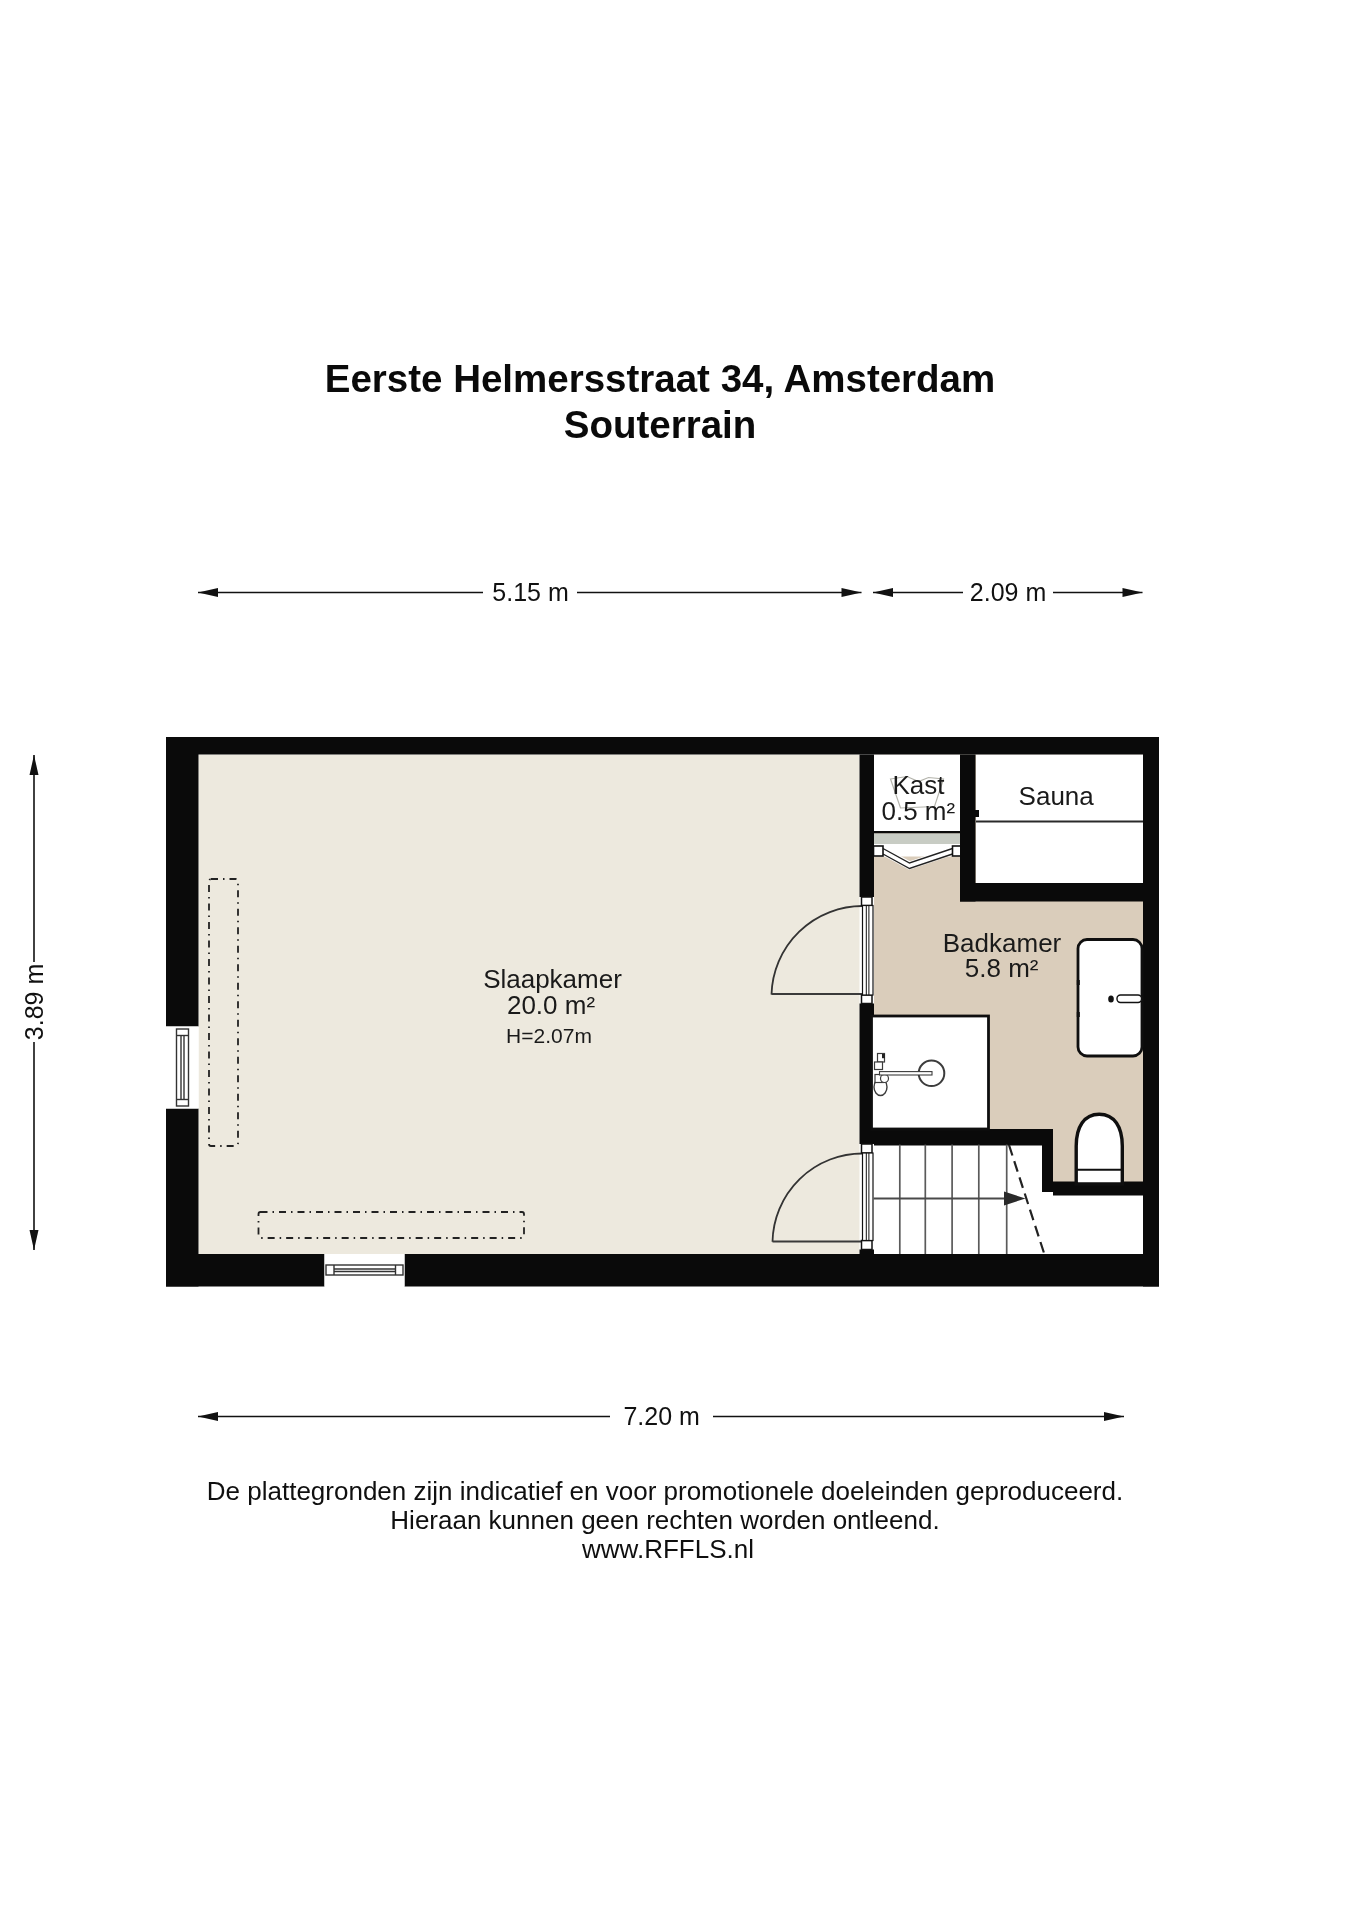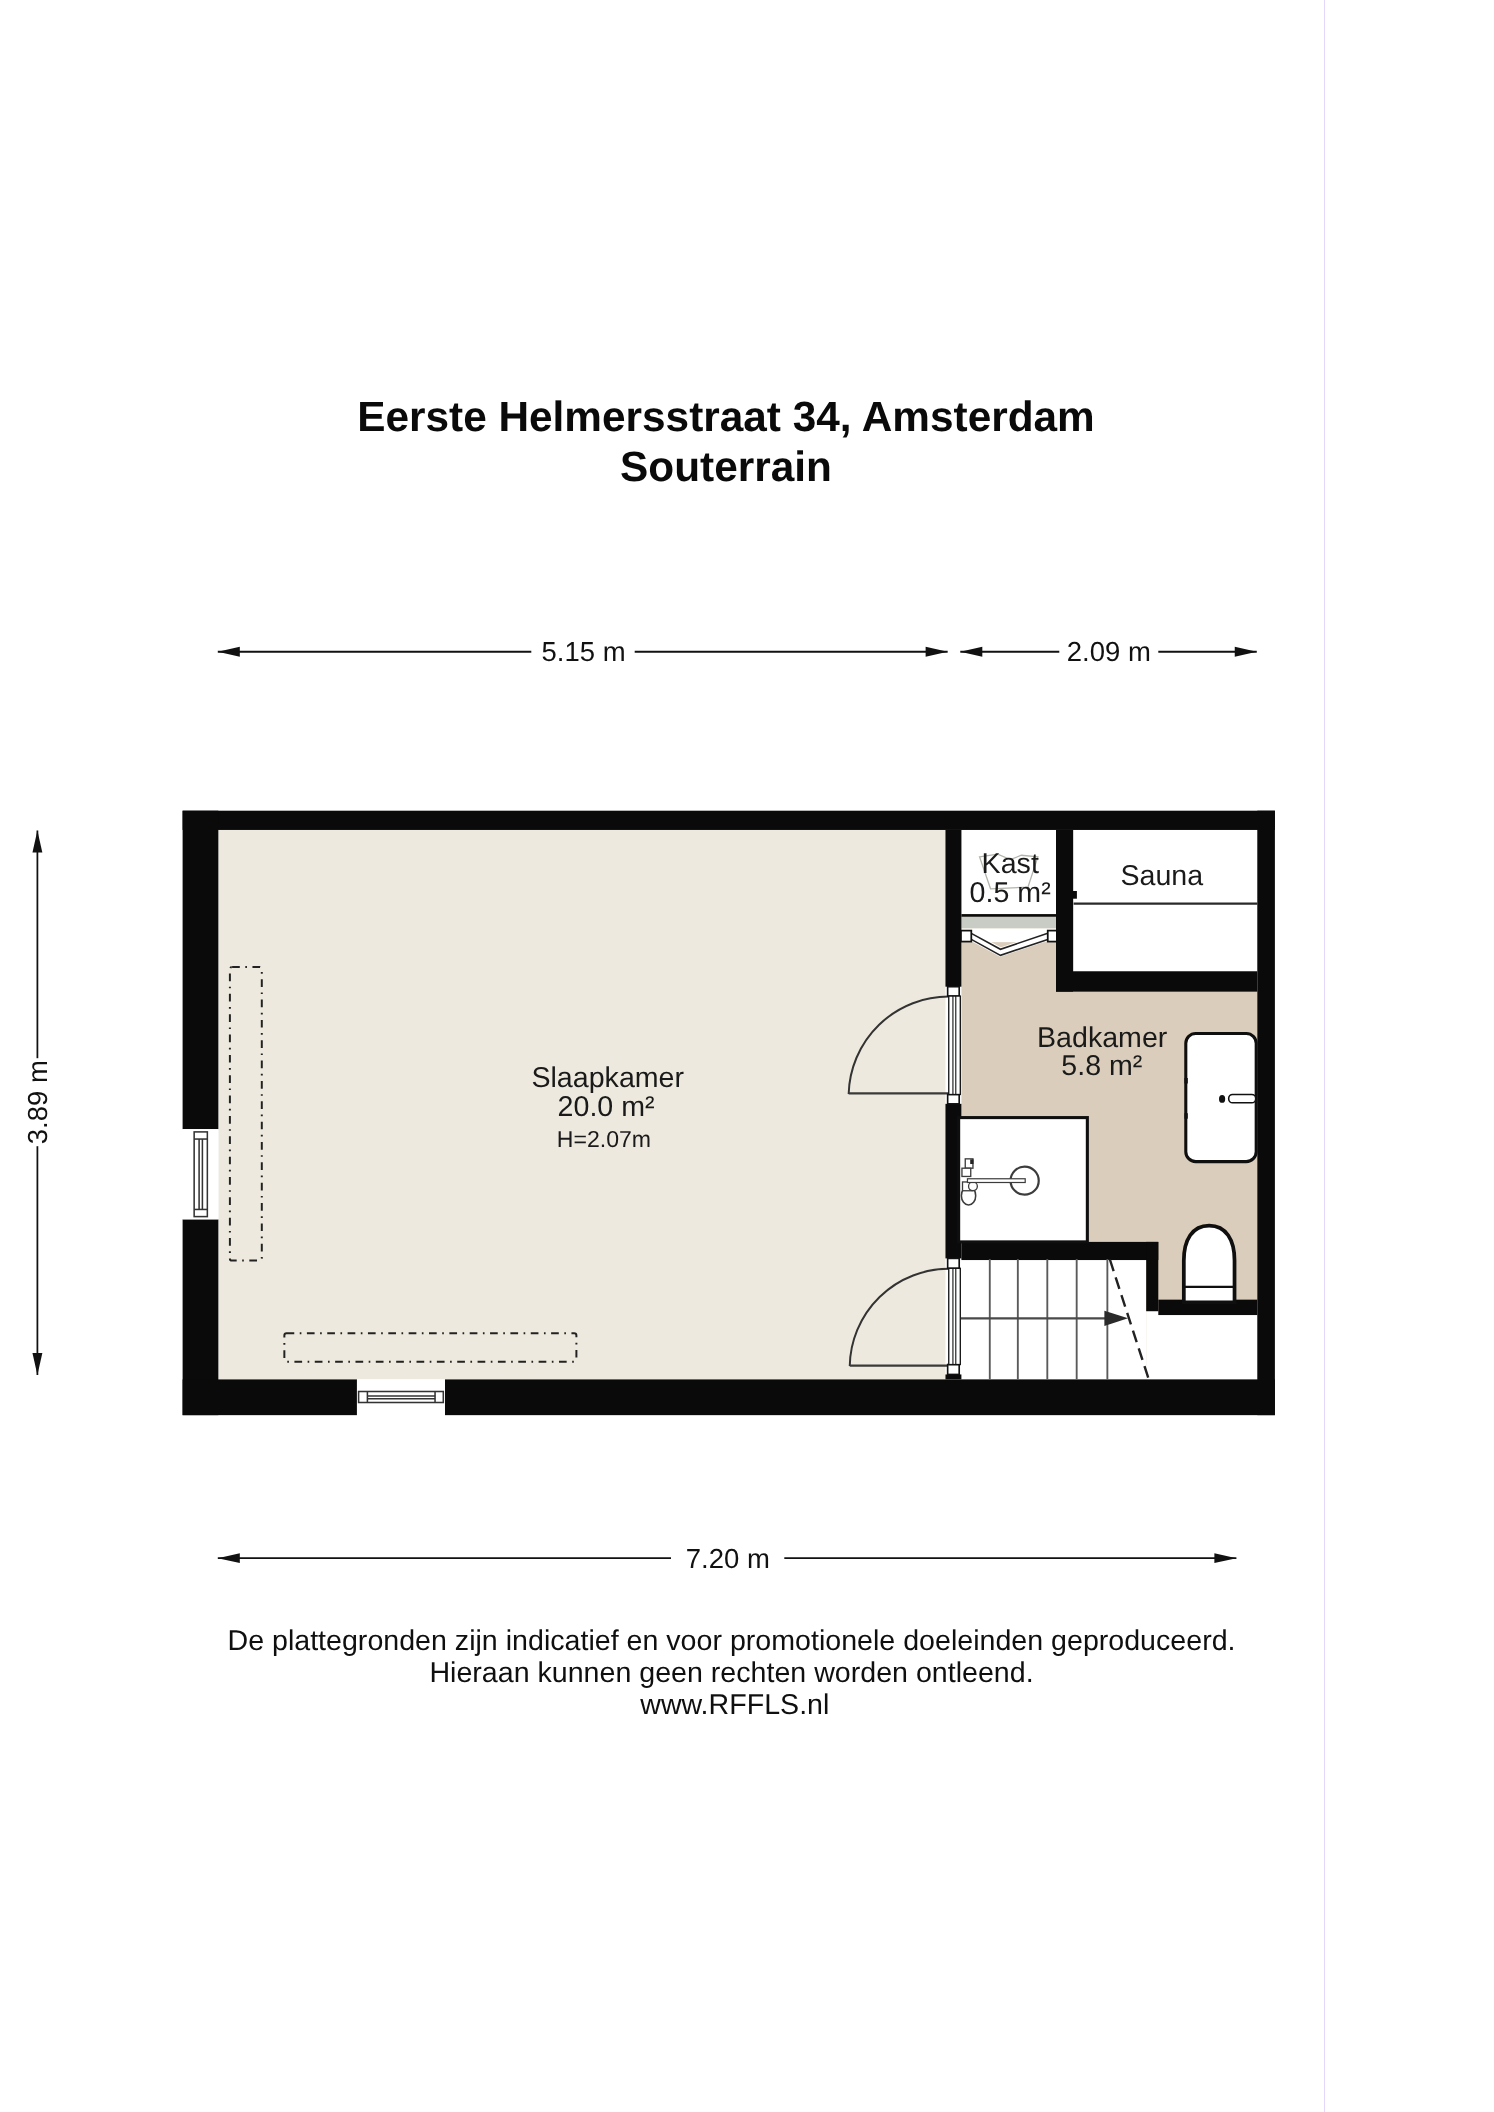--- a/index.html
+++ b/index.html
@@ -1,16 +1,16 @@
 <!DOCTYPE html>
 <html><head>
 <meta charset="utf-8">
 <style>
   html,body{margin:0;padding:0;background:#fff;}
-  .page{position:relative;width:1204px;height:1920px;background:#8b5cf6;overflow:hidden;
+  .page{position:relative;width:1204px;height:1920px;background:#15803d;overflow:hidden;
         font-family:"Liberation Sans", sans-serif;}
   svg text{font-family:"Liberation Sans", sans-serif;}
 </style>
 </head>
 <body>
 <div class="page">
 <svg width="1358" height="1920" viewBox="0 0 1358 1920">
 
   <rect x="0" y="0" width="1358" height="1920" fill="#ffffff"></rect>
 

